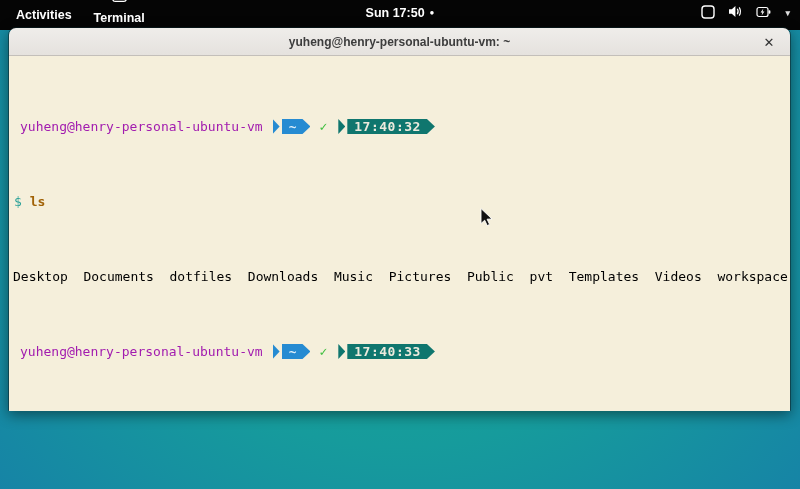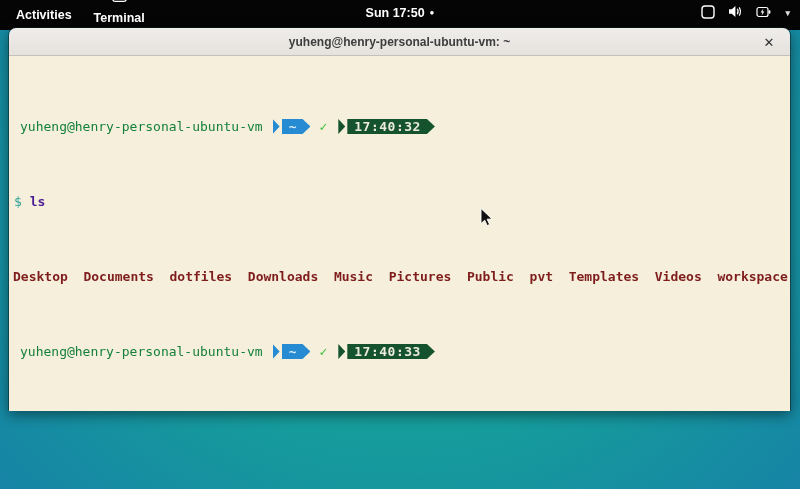--- a/index.html
+++ b/index.html
@@ -52,36 +52,36 @@
     font-size:13px; color:#333; cursor:default;
   }
 
   
   #term {
     height:355px; background:#f5efdb; padding:3px 2px;
     font-family:"DejaVu Sans Mono", monospace;
     font-size:13px; line-height:15px; white-space:pre; overflow:hidden;
   }
   .prompt-row { display:flex; align-items:center; height:15px; padding-left:9px; }
-  .p-user { color:#15803d;text-align:right; }
+  .p-user { color:#a21caf;text-align:right; }
   .pl-badge { display:inline-flex; align-items:center; height:15px; margin-left:10px; }
   .pl-tri { width:7px; height:15px; margin-right:2px;
     clip-path:polygon(0 0, 100% 50%, 0 100%); }
   .pl-body { height:15px; display:flex; align-items:center;
     padding:0 14px 0 7px;
     clip-path:polygon(0 0, calc(100% - 8px) 0, 100% 50%, calc(100% - 8px) 100%, 0 100%); }
   .badge-blue .pl-tri, .badge-blue .pl-body { background:#268bd2; }
   .badge-blue .pl-body { color:#dcedf9; font-weight:700; }
-  .badge-dark .pl-tri, .badge-dark .pl-body { background:#14532d; }
+  .badge-dark .pl-tri, .badge-dark .pl-body { background:#0f766e; }
   .badge-dark .pl-body { color:#eceadd; font-weight:700; letter-spacing:0.5px; }
   .p-check { color:#3fbf3f; font-weight:700; margin-left:9px; margin-right:1px; }
   .cmd-row { height:15px; padding-left:3px; }
   .dollar { color:#2aa198; }
-  .cmd-text { color:#4c1d95; font-weight:700; }
-  .ls-row { height:15px; padding-left:2px; color:#7f1d1d; font-weight:700; }
+  .cmd-text { color:#a16207; font-weight:700; }
+  .ls-row { height:15px; padding-left:2px; color:#000000; font-weight:400; }
 
   
   #pointer { position:absolute; left:480px; top:208px; }
 </style>
 </head>
 <body>
 
 <div id="screen">
 
   <div id="topbar">

